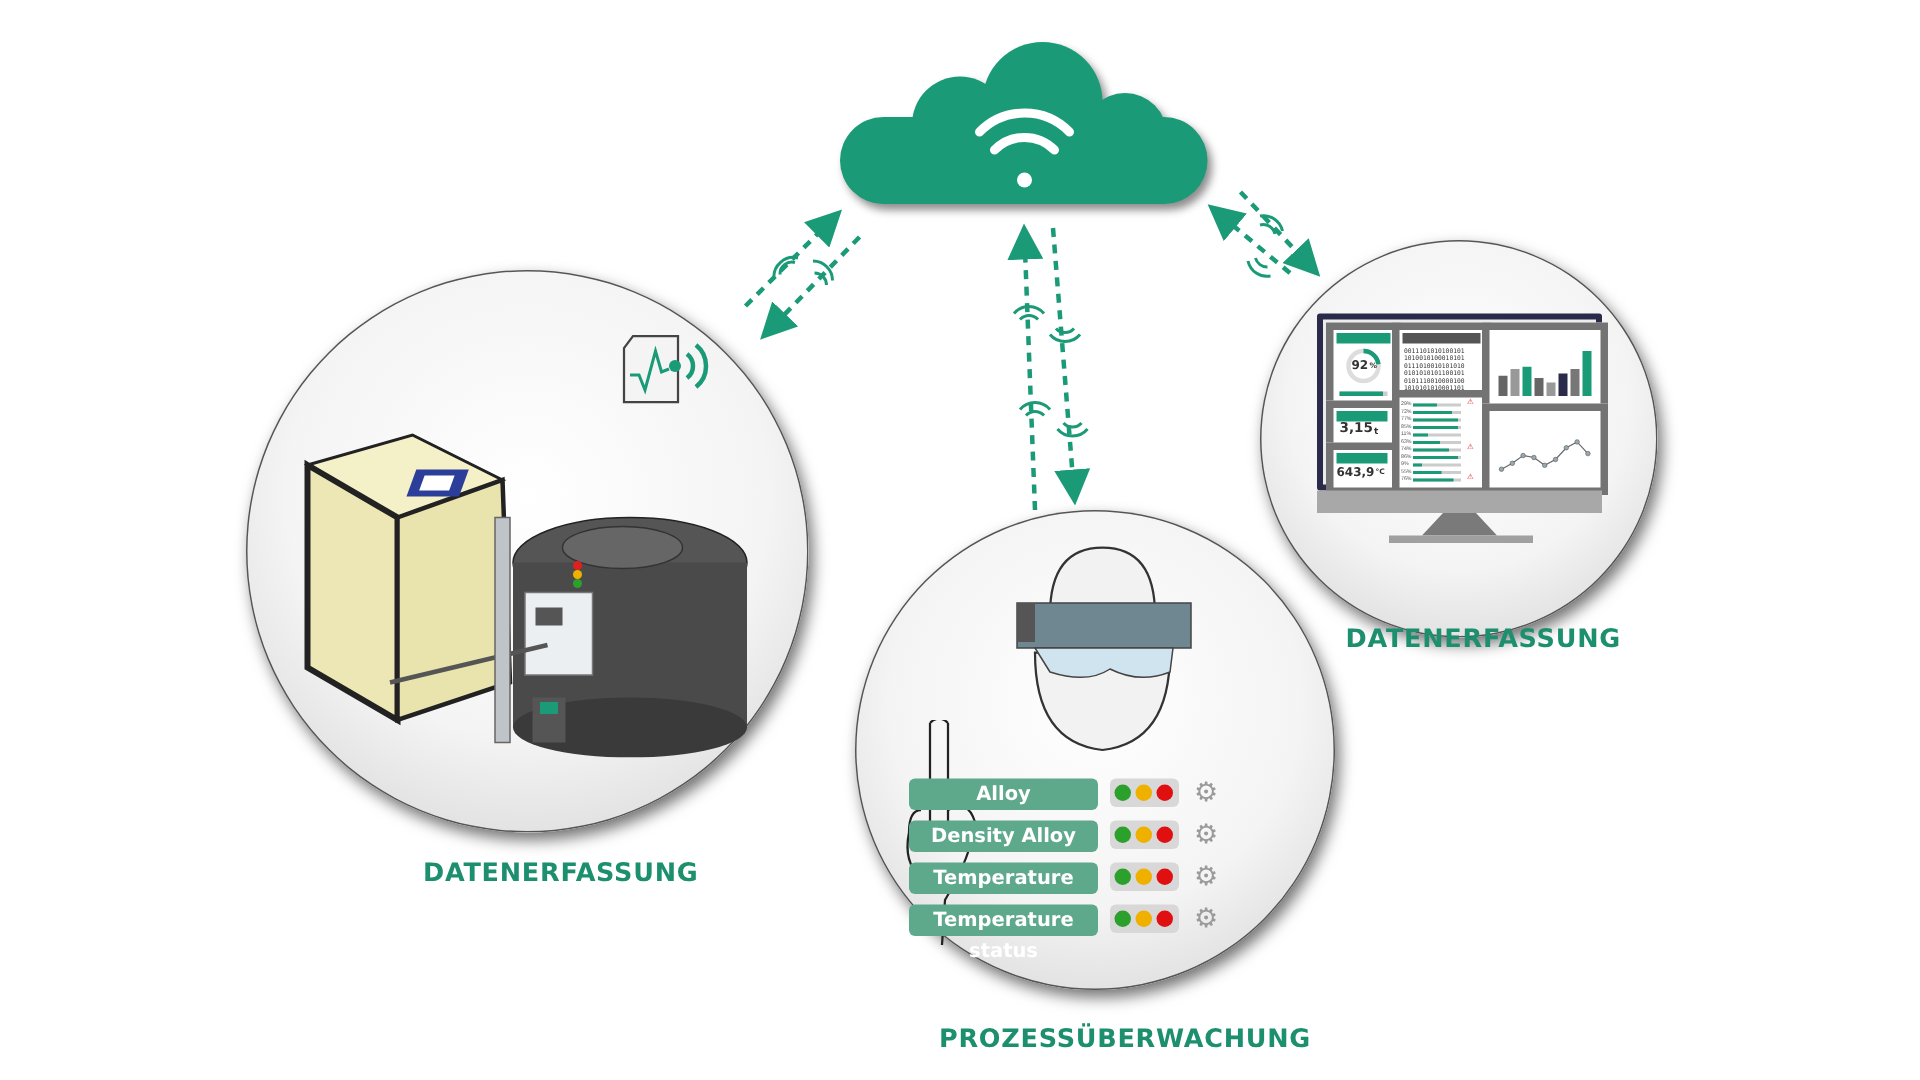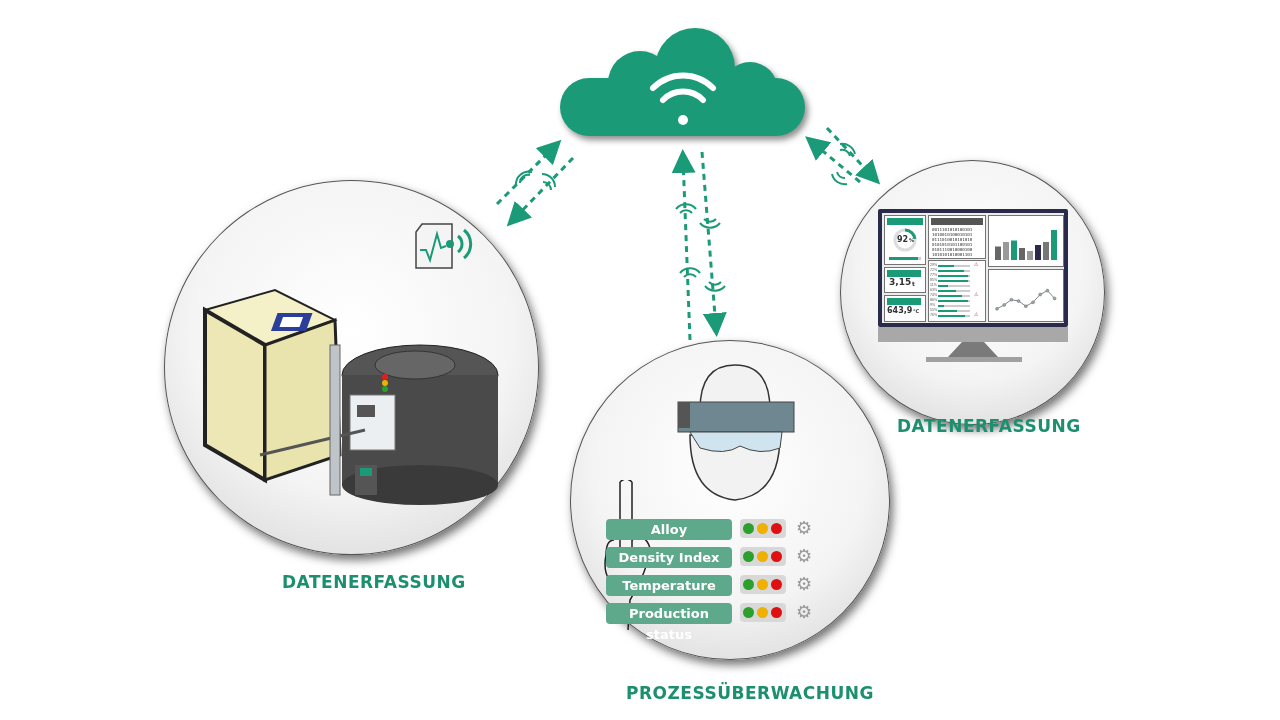--- a/index.html
+++ b/index.html
@@ -10,21 +10,21 @@
     background: radial-gradient(circle at 50% 40%, #ffffff 0%, #f4f4f4 55%, #dcdcdc 85%, #bdbdbd 100%);
     box-shadow: 3px 5px 10px rgba(0,0,0,0.55), inset 0 0 0 1px #555; }
   .label { position:absolute; color:#1b8f6e; font-weight:bold; font-size:17px; letter-spacing:0.5px;
            font-family:"DejaVu Sans", sans-serif; }
   .pill { position:absolute; left:0; width:126px; height:21px; background:#5ea88c; border-radius:4px;
           color:#fff; font-weight:bold; font-size:13px; text-align:center; line-height:21px;
           font-family:"DejaVu Sans", sans-serif; }
   .lights { position:absolute; left:134px; width:46px; height:19px; background:#d8d8d8; border-radius:4px; }
   .light { position:absolute; top:4px; width:11px; height:11px; border-radius:50%; }
   .gear { position:absolute; left:190px; color:#9a9a9a; font-size:18px; line-height:18px; }
-  .mon-panel { position:absolute; background:#fff; border:1px solid #737373; font-size:5px; color:#555; }
+  .mon-panel { position:absolute; background:#fff; border:5px solid #737373; font-size:5px; color:#555; }
   .phead { position:absolute; left:2px; top:2px; height:7px; padding:0 3px; font-size:5px; line-height:7px; color:#fff; }
   .bigval { position:absolute; font-weight:bold; color:#333; font-family:"DejaVu Sans", sans-serif; }
 </style>
 </head>
 <body>
 
 <svg class="abs" style="left:0;top:0" width="1280" height="720">
   <defs>
     <marker id="ah" markerWidth="8" markerHeight="8" refX="5" refY="4" orient="auto">
       <path d="M0,0 L8,4 L0,8 z" fill="#1b9a78"></path>
@@ -128,39 +128,39 @@
   <div class="abs" style="left:0;top:0;width:220px;height:22px;">
     <div class="pill">Alloy</div>
     <div class="lights">
       <span class="light" style="left:3px;background:#2ca02c"></span>
       <span class="light" style="left:17px;background:#f0b000"></span>
       <span class="light" style="left:31px;background:#e01010"></span>
     </div>
     <span class="gear">⚙</span>
   </div>
   <div class="abs" style="left:0;top:28px;width:220px;height:22px;">
-    <div class="pill">Density Index</div>
+    <div class="pill">Density Alloy</div>
     <div class="lights">
       <span class="light" style="left:3px;background:#2ca02c"></span>
       <span class="light" style="left:17px;background:#f0b000"></span>
       <span class="light" style="left:31px;background:#e01010"></span>
     </div>
     <span class="gear">⚙</span>
   </div>
   <div class="abs" style="left:0;top:56px;width:220px;height:22px;">
     <div class="pill">Temperature</div>
     <div class="lights">
       <span class="light" style="left:3px;background:#2ca02c"></span>
       <span class="light" style="left:17px;background:#f0b000"></span>
       <span class="light" style="left:31px;background:#e01010"></span>
     </div>
     <span class="gear">⚙</span>
   </div>
   <div class="abs" style="left:0;top:84px;width:220px;height:22px;">
-    <div class="pill">Production status</div>
+    <div class="pill">Temperature status</div>
     <div class="lights">
       <span class="light" style="left:3px;background:#2ca02c"></span>
       <span class="light" style="left:17px;background:#f0b000"></span>
       <span class="light" style="left:31px;background:#e01010"></span>
     </div>
     <span class="gear">⚙</span>
   </div>
 </div>
 <div class="label" style="left:626px;top:683px;">PROZESSÜBERWACHUNG</div>
 

